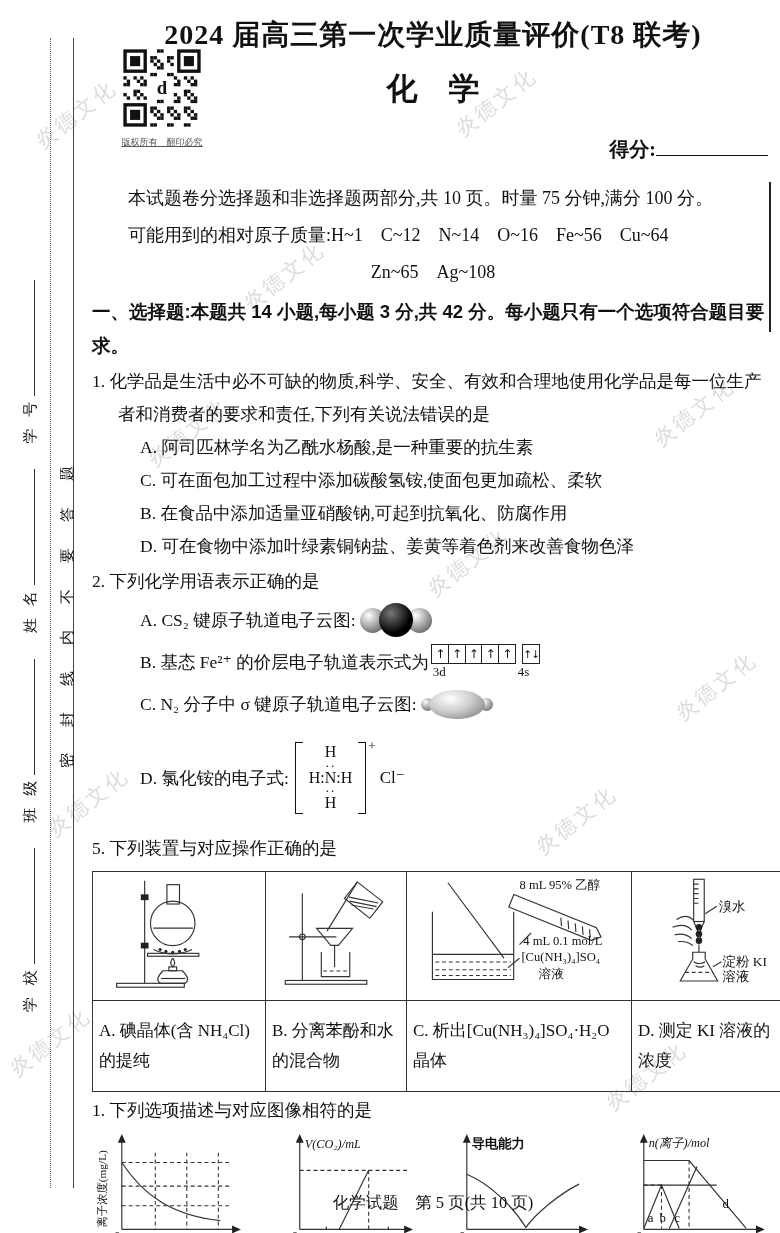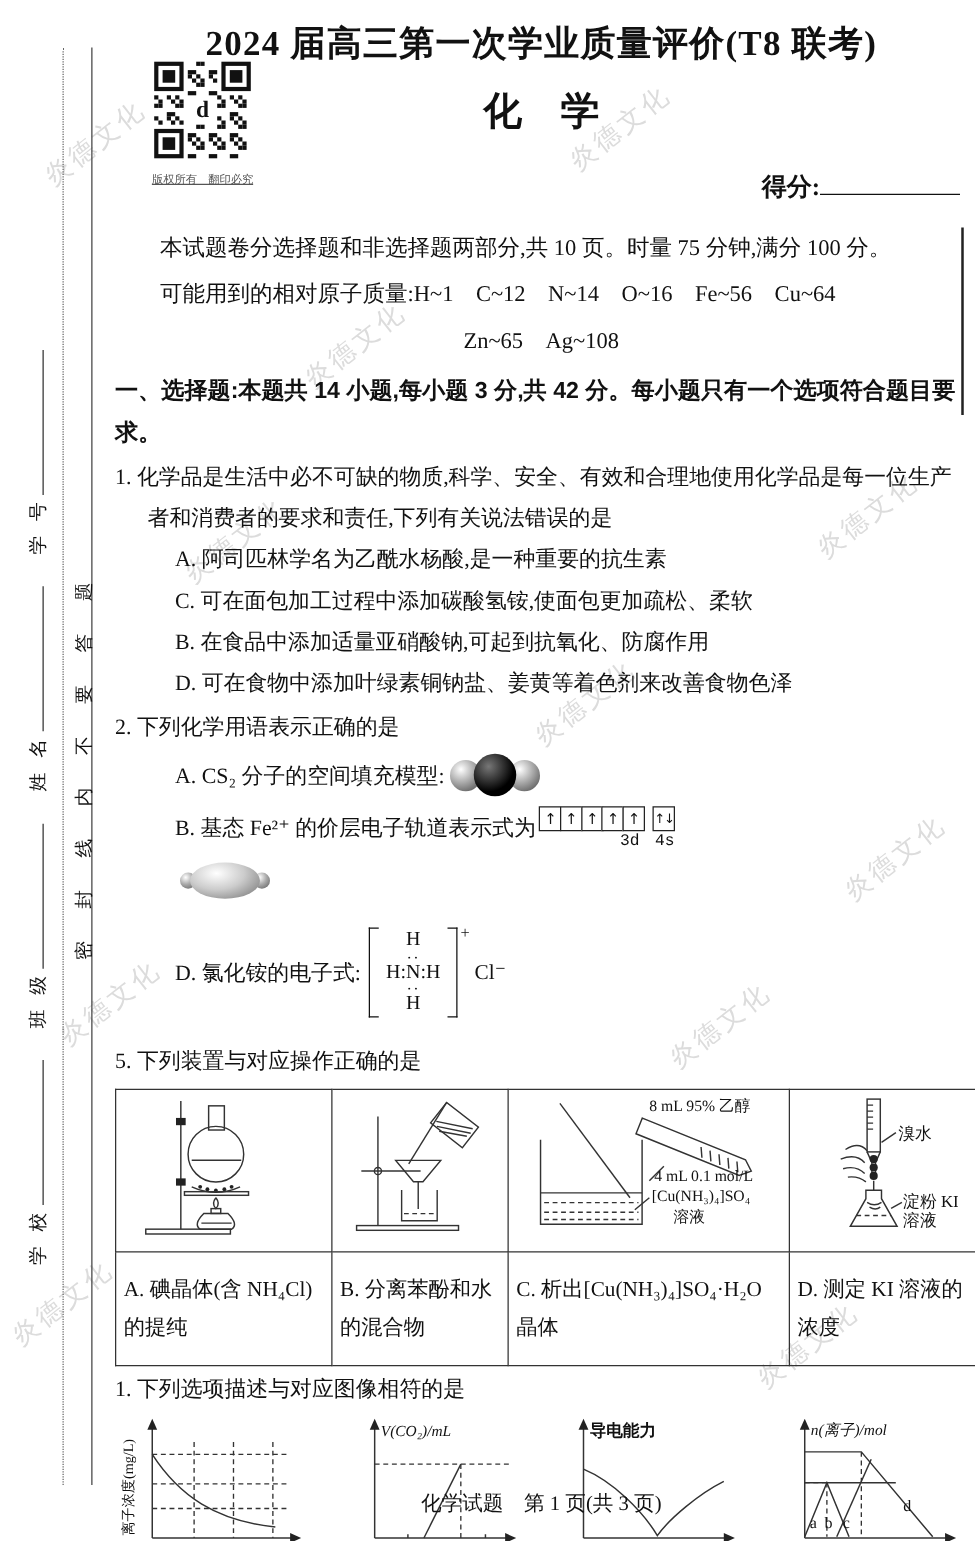--- a/index.html
+++ b/index.html
@@ -47,21 +47,21 @@
   .cl-e{display:inline-block;width:56px;height:29px;border-radius:50%;vertical-align:middle;
         margin:0 -5px;position:relative;z-index:1;
         background:radial-gradient(ellipse at 38% 30%,#fff,#ccc 45%,#777 95%);}
   .orb{display:inline-flex;flex-direction:column;align-items:flex-start;margin-left:4px;vertical-align:middle;}
   .orow{display:inline-flex;}
   .obox{width:16px;height:18px;border:1.3px solid #222;margin-left:-1.3px;
         display:flex;align-items:center;justify-content:center;
         font-size:12px;font-family:"DejaVu Sans",sans-serif;background:#fff;}
   .obox.gap{margin-left:6px;font-size:10.5px;letter-spacing:-1px;}
   .olab{display:inline-flex;font-size:13px;}
-  .olab span{display:inline-block;text-align:right;font-family:Liberation Mono, monospace;}
+  .olab span{display:inline-block;text-align:left;}
   .ef{display:inline-flex;align-items:center;margin-left:6px;}
   .brkt{width:7px;align-self:stretch;border:1.6px solid #111;}
   .brkt.l{border-right:none;}
   .brkt.r{border-left:none;}
   .ef-col{display:flex;flex-direction:column;align-items:center;line-height:1.05;
           padding:2px 6px;font-size:16px;}
   .ef-col .dots{font-size:13px;line-height:0.7;letter-spacing:1px;}
   .efchg{align-self:flex-start;font-size:13px;margin:-4px 4px 0 2px;}
   .anion{font-size:17px;}
   
@@ -240,21 +240,21 @@
       <p class="stem">1. 化学品是生活中必不可缺的物质,科学、安全、有效和合理地使用化学品是每一位生产者和消费者的要求和责任,下列有关说法错误的是</p>
       <p class="opt">A. 阿司匹林学名为乙酰水杨酸,是一种重要的抗生素</p>
       <p class="opt">C. 可在面包加工过程中添加碳酸氢铵,使面包更加疏松、柔软</p>
       <p class="opt">B. 在食品中添加适量亚硝酸钠,可起到抗氧化、防腐作用</p>
       <p class="opt">D. 可在食物中添加叶绿素铜钠盐、姜黄等着色剂来改善食物色泽</p>
     </div>
 
     <div>
       <p class="stem">2. 下列化学用语表示正确的是</p>
       <div class="optline">
-        <span>A. CS₂ 分子的空间填充模型:</span>
+        <span>A. CS₂ 键原子轨道电子云图:</span>
         <span style="margin-left:4px;">
           <span class="sphere sp-g"></span><span class="sphere sp-b"></span><span class="sphere sp-g"></span>
         </span>
       </div>
       <div class="optline">
         <span>B. 基态 Fe²⁺ 的价层电子轨道表示式为</span>
         <span class="orb">
           <span class="orow">
             <span class="obox">↑</span>
             <span class="obox">↑</span>
@@ -263,20 +263,21 @@
             <span class="obox">↑</span>
             <span class="obox gap">↑↓</span>
           </span>
           <span class="olab">
             <span style="width:79px;">3d</span>
             <span style="width:22px;margin-left:6px;">4s</span>
           </span>
         </span>
       </div>
       <div class="optline">
+        <span>C. N₂ 分子中 σ 键原子轨道电子云图:</span>
         <span style="margin-left:4px;">
           <span class="sphere cl-s"></span><span class="cl-e"></span><span class="sphere cl-s"></span>
         </span>
       </div>
       <div class="optline" style="min-height:104px;">
         <span>D. 氯化铵的电子式:</span>
         <span class="ef">
           <span class="brkt l"></span>
           <span class="ef-col">
             <span>H</span>
@@ -465,14 +466,14 @@
             <text x="22" y="113" font-size="13">0</text>
             <text x="35" y="18" font-size="12.5" font-style="italic">n(离子)/mol</text>
             <text x="92" y="120" font-size="12.5" font-style="italic">n(Cl₂)/mol</text>
           </svg>
           
         </div>
       </div>
     </div>
   </div>
 
-  <div class="footer">化学试题　第 1 页(共 3 页)</div>
+  <div class="footer">化学试题　第 5 页(共 10 页)</div>
 </div>
 
 </body></html>

